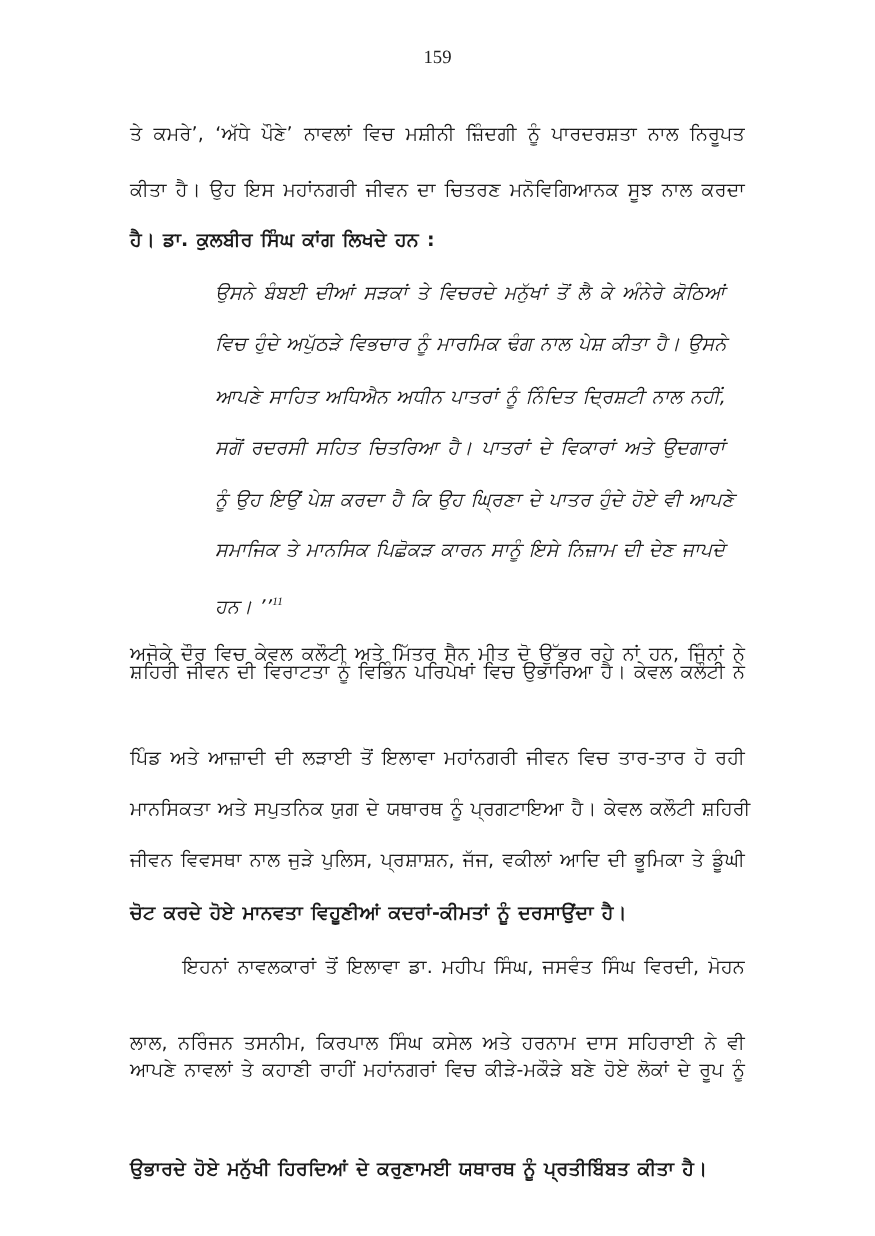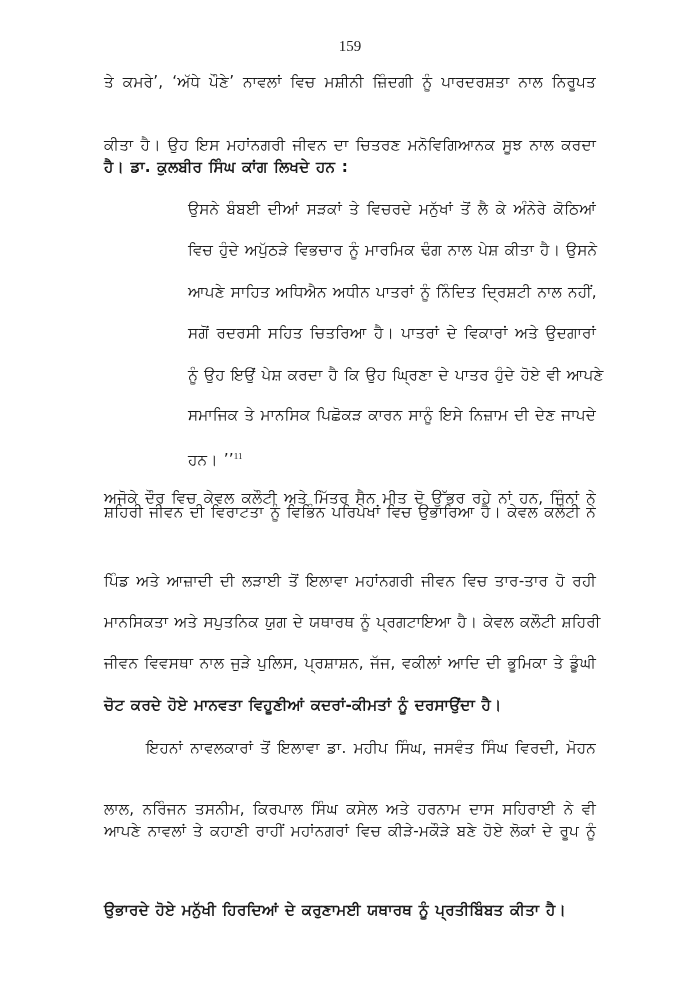--- a/index.html
+++ b/index.html
@@ -25,36 +25,38 @@
       font-size: 15px;
       color: #222;
     }
     .line {
       position: absolute;
       font-size: 15.2px;
       white-space: nowrap;
       line-height: 20px;
       letter-spacing: 0.2px;
       word-spacing: 1px;
+      margin-top: 25px;
     }
     .body-line {
       left: 104px;
       width: 492px;
       text-align: justify;
       text-align-last: justify;
     }
     .body-line.last {
       text-align-last: left;
       font-weight: bold;
     }
     .quote-line {
-      left: 188px;
+      left: 172px;
       width: 408px;
       text-align: justify;
       text-align-last: justify;
+      font-style: italic;
     }
     .quote-line.last {
       text-align-last: left;
     }
     .indent-line {
       left: 146px;
       width: 450px;
       text-align: justify;
       text-align-last: justify;
     }
@@ -64,21 +66,21 @@
       vertical-align: 6px;
     }
   </style>
 </head>
 <body>
 
 <div class="page-number">159</div>
 
 <div>
   <div class="line body-line" style="top:72px">ਤੇ ਕਮਰੇ’, ‘ਅੱਧੇ ਪੌਣੇ’ ਨਾਵਲਾਂ ਵਿਚ ਮਸ਼ੀਨੀ ਜ਼ਿੰਦਗੀ ਨੂੰ ਪਾਰਦਰਸ਼ਤਾ ਨਾਲ ਨਿਰੂਪਤ</div>
-  <div class="line body-line" style="top:135px">ਕੀਤਾ ਹੈ। ਉਹ ਇਸ ਮਹਾਂਨਗਰੀ ਜੀਵਨ ਦਾ ਚਿਤਰਣ ਮਨੋਵਿਗਿਆਨਕ ਸੂਝ ਨਾਲ ਕਰਦਾ</div>
+  <div class="line body-line" style="top:117px">ਕੀਤਾ ਹੈ। ਉਹ ਇਸ ਮਹਾਂਨਗਰੀ ਜੀਵਨ ਦਾ ਚਿਤਰਣ ਮਨੋਵਿਗਿਆਨਕ ਸੂਝ ਨਾਲ ਕਰਦਾ</div>
   <div class="line body-line last" style="top:157px">ਹੈ। ਡਾ. ਕੁਲਬੀਰ ਸਿੰਘ ਕਾਂਗ ਲਿਖਦੇ ਹਨ :</div>
 </div>
 
 <div>
   <div class="line quote-line" style="top:199px">ਉਸਨੇ ਬੰਬਈ ਦੀਆਂ ਸੜਕਾਂ ਤੇ ਵਿਚਰਦੇ ਮਨੁੱਖਾਂ ਤੋਂ ਲੈ ਕੇ ਅੰਨੇਰੇ ਕੋਠਿਆਂ</div>
   <div class="line quote-line" style="top:240px">ਵਿਚ ਹੁੰਦੇ ਅਪੁੱਠੜੇ ਵਿਭਚਾਰ ਨੂੰ ਮਾਰਮਿਕ ਢੰਗ ਨਾਲ ਪੇਸ਼ ਕੀਤਾ ਹੈ। ਉਸਨੇ</div>
   <div class="line quote-line" style="top:282px">ਆਪਣੇ ਸਾਹਿਤ ਅਧਿਐਨ ਅਧੀਨ ਪਾਤਰਾਂ ਨੂੰ ਨਿੰਦਿਤ ਦ੍ਰਿਸ਼ਟੀ ਨਾਲ ਨਹੀਂ,</div>
   <div class="line quote-line" style="top:323px">ਸਗੋਂ ਰਦਰਸੀ ਸਹਿਤ ਚਿਤਰਿਆ ਹੈ। ਪਾਤਰਾਂ ਦੇ ਵਿਕਾਰਾਂ ਅਤੇ ਉਦਗਾਰਾਂ</div>
   <div class="line quote-line" style="top:365px">ਨੂੰ ਉਹ ਇਉਂ ਪੇਸ਼ ਕਰਦਾ ਹੈ ਕਿ ਉਹ ਘ੍ਰਿਣਾ ਦੇ ਪਾਤਰ ਹੁੰਦੇ ਹੋਏ ਵੀ ਆਪਣੇ</div>
   <div class="line quote-line" style="top:405px">ਸਮਾਜਿਕ ਤੇ ਮਾਨਸਿਕ ਪਿਛੋਕੜ ਕਾਰਨ ਸਾਨੂੰ ਇਸੇ ਨਿਜ਼ਾਮ ਦੀ ਦੇਣ ਜਾਪਦੇ</div>

